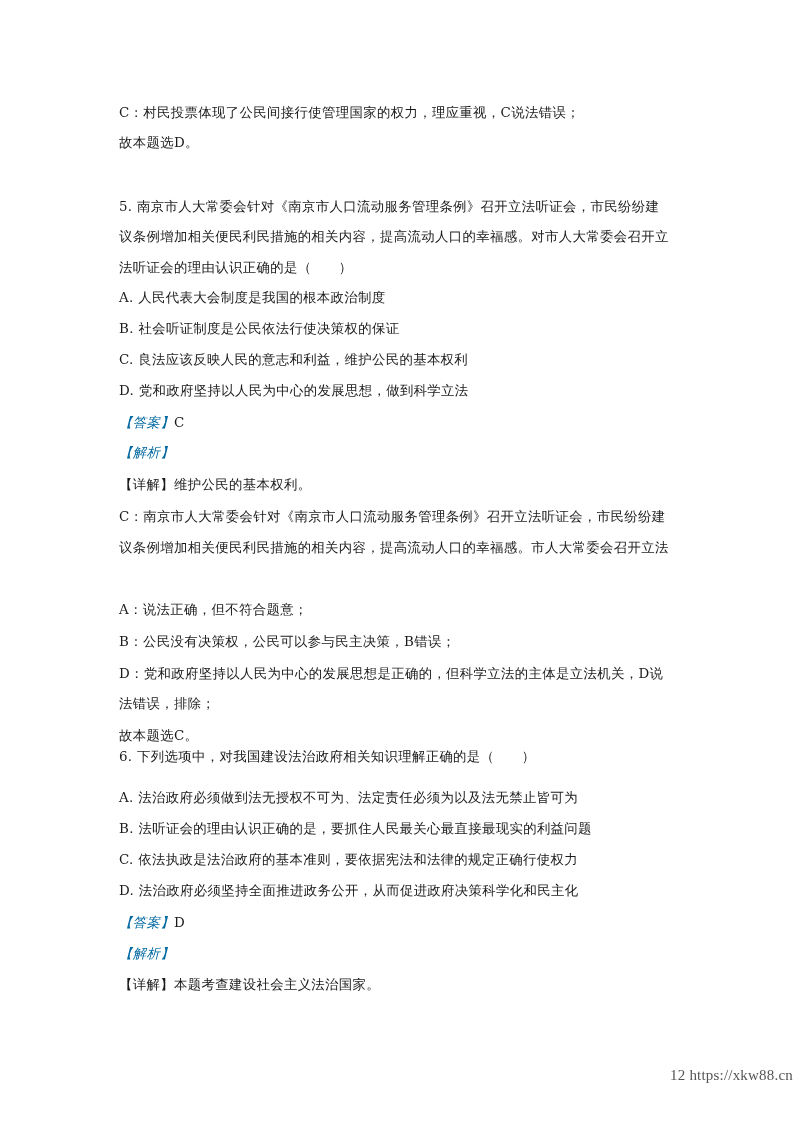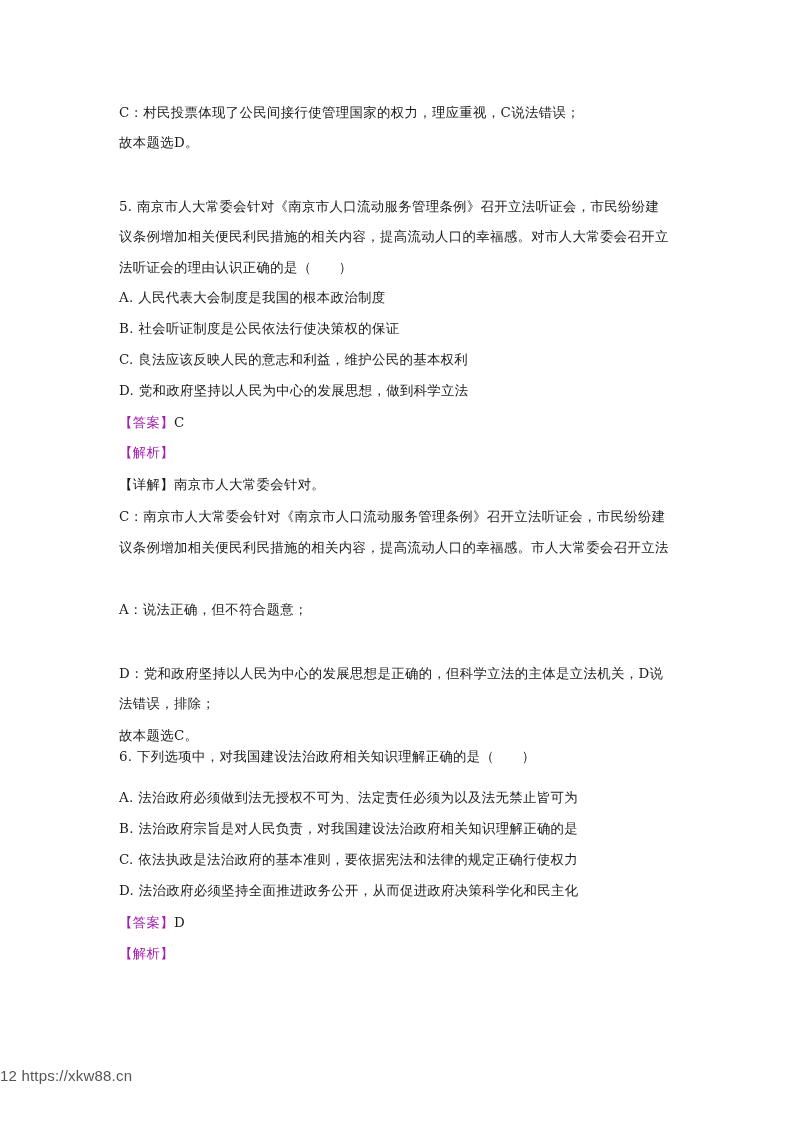--- a/index.html
+++ b/index.html
@@ -25,29 +25,30 @@
     .line {
       position: absolute;
       left: 119px;
       width: 560px;
       font-size: 13.4px;
       line-height: 18px;
       white-space: nowrap;
       letter-spacing: 0.35px;
     }
     .tag {
-      color: #a21caf;
+      color: #0369a1;
+      font-style: italic;
     }
     .footer {
       position: absolute;
       left: 0;
       width: 793px;
       top: 1067px;
-      text-align: left;
-      font-family: Liberation Sans, sans-serif;
+      text-align: right;
+      font-family: Liberation Serif, serif;
       font-size: 15px;
       color: #555555;
       letter-spacing: 0.2px;
     }
   </style>
 </head>
 <body>
 
 <div class="page">
 
@@ -62,37 +63,39 @@
   <div class="line" style="top:320px">B. 社会听证制度是公民依法行使决策权的保证</div>
   <div class="line" style="top:351px">C. 良法应该反映人民的意志和利益，维护公民的基本权利</div>
   <div class="line" style="top:382px">D. 党和政府坚持以人民为中心的发展思想，做到科学立法</div>
 
   <div class="line" style="top:414px">
     <span class="tag">【答案】</span><span>C</span>
   </div>
   <div class="line" style="top:444px">
     <span class="tag">【解析】</span>
   </div>
-  <div class="line" style="top:476px">【详解】南京市人大常委会针对。</div>
+  <div class="line" style="top:476px">【详解】维护公民的基本权利。</div>
 
   <div class="line" style="top:508px">C：南京市人大常委会针对《南京市人口流动服务管理条例》召开立法听证会，市民纷纷建</div>
   <div class="line" style="top:539px">议条例增加相关便民利民措施的相关内容，提高流动人口的幸福感。市人大常委会召开立法</div>
   <div class="line" style="top:601px">A：说法正确，但不符合题意；</div>
+  <div class="line" style="top:633px">B：公民没有决策权，公民可以参与民主决策，B错误；</div>
   <div class="line" style="top:665px">D：党和政府坚持以人民为中心的发展思想是正确的，但科学立法的主体是立法机关，D说</div>
   <div class="line" style="top:695px">法错误，排除；</div>
   <div class="line" style="top:727px">故本题选C。</div>
 
   <div class="line" style="top:748px">6. 下列选项中，对我国建设法治政府相关知识理解正确的是（　　）</div>
   <div class="line" style="top:789px">A. 法治政府必须做到法无授权不可为、法定责任必须为以及法无禁止皆可为</div>
-  <div class="line" style="top:820px">B. 法治政府宗旨是对人民负责，对我国建设法治政府相关知识理解正确的是</div>
+  <div class="line" style="top:820px">B. 法听证会的理由认识正确的是，要抓住人民最关心最直接最现实的利益问题</div>
   <div class="line" style="top:851px">C. 依法执政是法治政府的基本准则，要依据宪法和法律的规定正确行使权力</div>
   <div class="line" style="top:882px">D. 法治政府必须坚持全面推进政务公开，从而促进政府决策科学化和民主化</div>
 
   <div class="line" style="top:914px">
     <span class="tag">【答案】</span><span>D</span>
   </div>
   <div class="line" style="top:945px">
     <span class="tag">【解析】</span>
   </div>
+  <div class="line" style="top:976px">【详解】本题考查建设社会主义法治国家。</div>
 
   <div class="footer">12 https://xkw88.cn</div>
 
 </div>
 
 </body></html>

